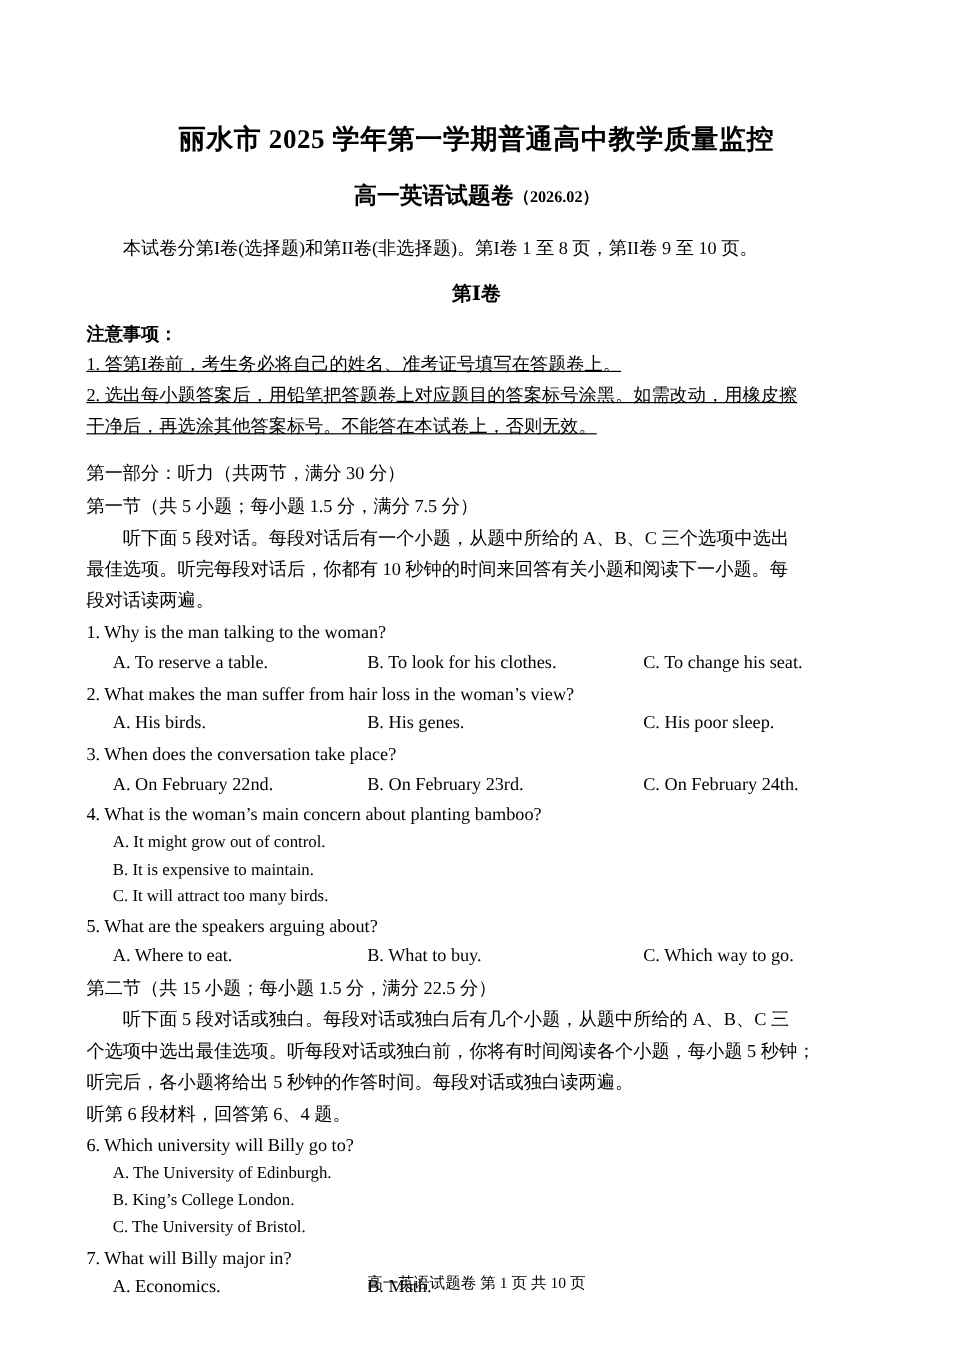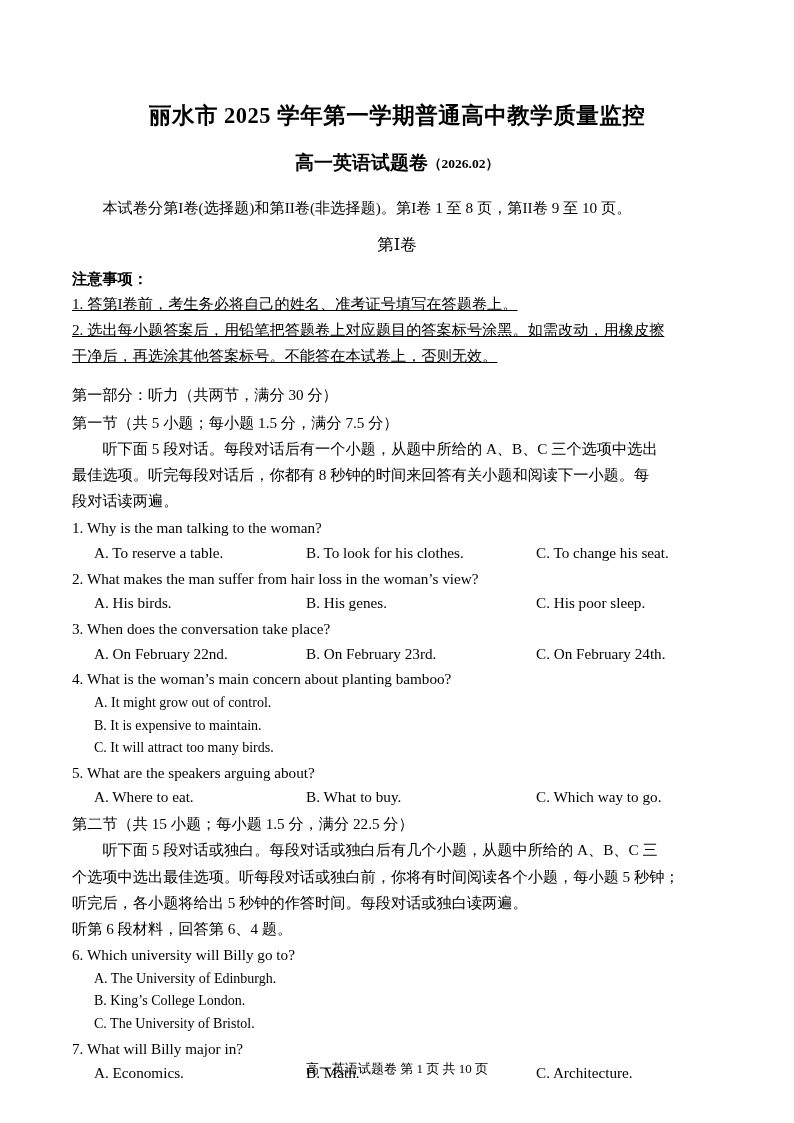--- a/index.html
+++ b/index.html
@@ -43,21 +43,21 @@
   }
   .intro {
     margin: 20px 0 0 0;
     font-size: 15.2px;
     text-indent: 2em;
     line-height: 1.6;
   }
   .juan-title {
     text-align: center;
     font-size: 16.5px;
-    font-weight: normal;
+    font-weight: bold;
     margin: 14px 0 0 0;
   }
   .bold-line {
     font-weight: bold;
     font-size: 15.2px;
     margin: 10px 0 0 0;
     line-height: 1.65;
   }
   .line {
     font-size: 15.2px;
@@ -132,21 +132,21 @@
 
   <div class="bold-line">注意事项：</div>
   <p class="notice-item">1. 答第I卷前，考生务必将自己的姓名、准考证号填写在答题卷上。</p>
   <p class="notice-item">2. 选出每小题答案后，用铅笔把答题卷上对应题目的答案标号涂黑。如需改动，用橡皮擦</p>
   <p class="notice-item">干净后，再选涂其他答案标号。不能答在本试卷上，否则无效。</p>
 
   <div class="section-head">第一部分：听力（共两节，满分 30 分）</div>
   <p class="sub-head">第一节（共 5 小题；每小题 1.5 分，满分 7.5 分）</p>
 
   <p class="line para-indent">听下面 5 段对话。每段对话后有一个小题，从题中所给的 A、B、C 三个选项中选出</p>
-  <p class="line">最佳选项。听完每段对话后，你都有 8 秒钟的时间来回答有关小题和阅读下一小题。每</p>
+  <p class="line">最佳选项。听完每段对话后，你都有 10 秒钟的时间来回答有关小题和阅读下一小题。每</p>
   <p class="line">段对话读两遍。</p>
 
   <div class="blocklist">
 
     <div class="q-block">
       <p class="qtext">1. Why is the man talking to the woman?</p>
       <div class="opts">
         <span class="opt-a">A. To reserve a table.</span>
         <span class="opt-b">B. To look for his clothes.</span>
         <span class="opt-c">C. To change his seat.</span>
@@ -201,19 +201,18 @@
     <div class="opt-single">A. The University of Edinburgh.</div>
     <div class="opt-single">B. King’s College London.</div>
     <div class="opt-single">C. The University of Bristol.</div>
   </div>
 
   <div class="q-block">
     <p class="qtext">7. What will Billy major in?</p>
     <div class="opts">
       <span class="opt-a">A. Economics.</span>
       <span class="opt-b">B. Math.</span>
-      <span class="opt-c">C. Architecture.</span>
     </div>
   </div>
 
   <div class="footer">高一英语试题卷 第 1 页   共 10 页</div>
 
 </div>
 
 </body></html>

